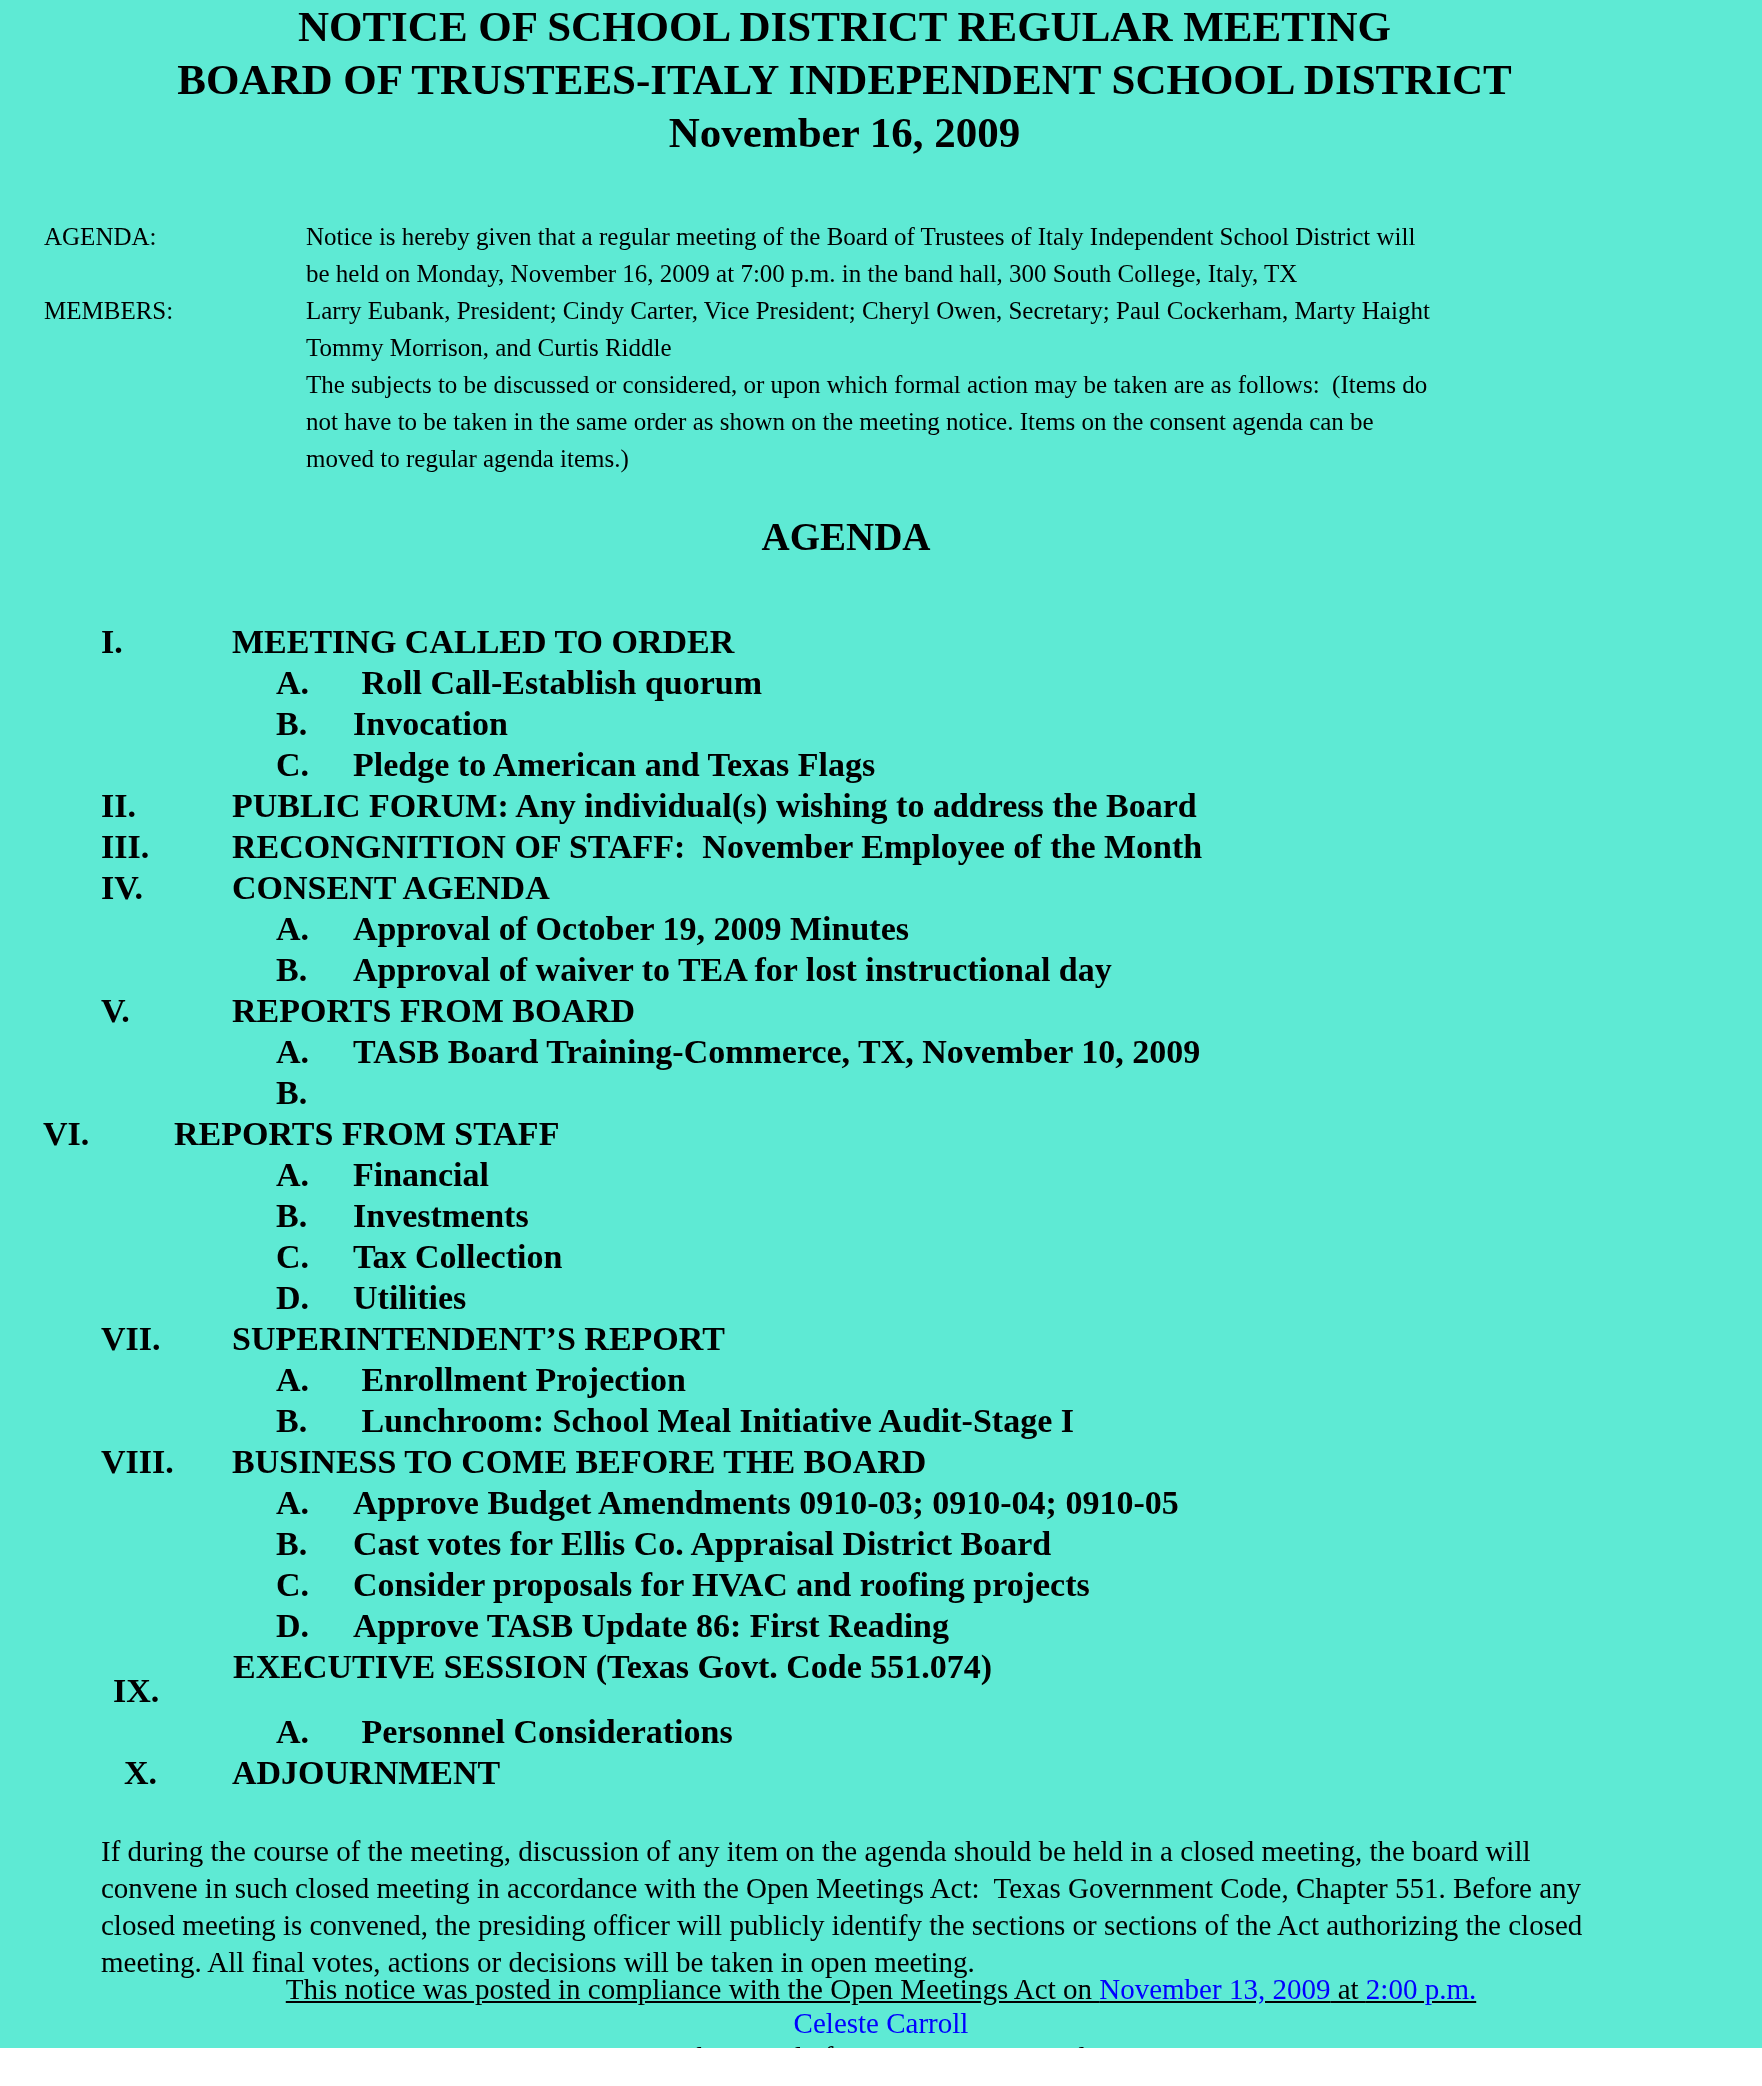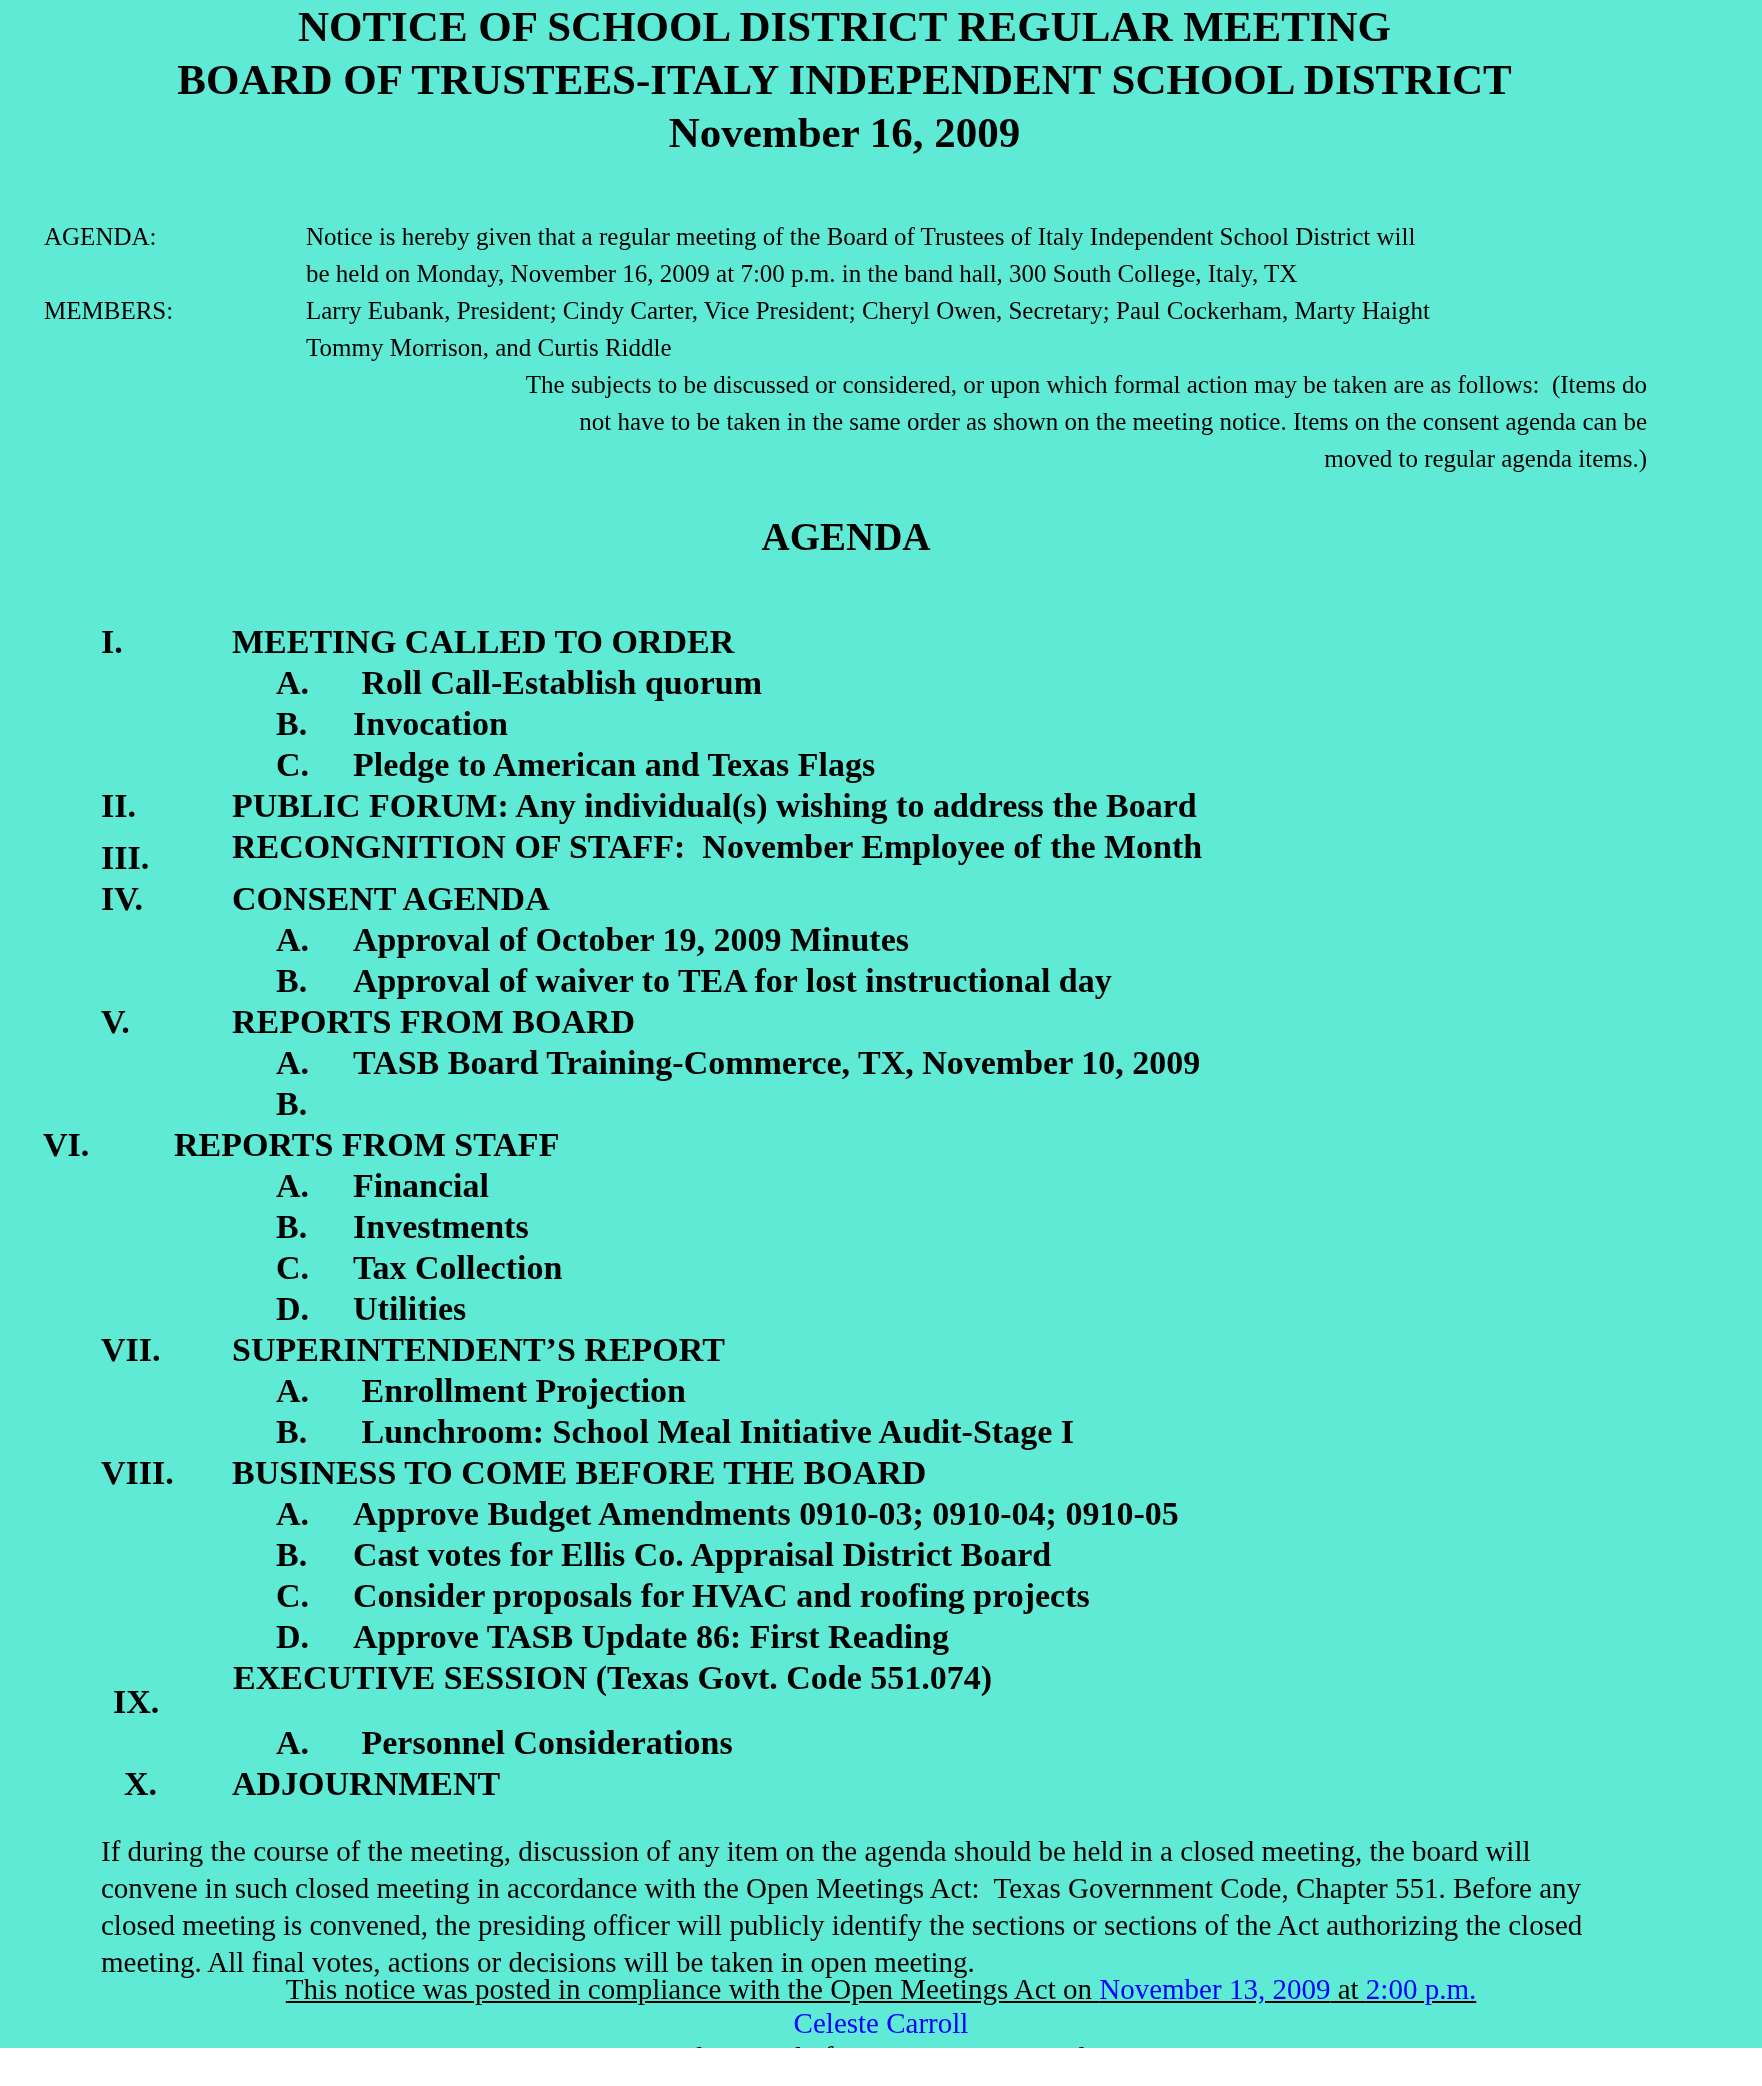--- a/index.html
+++ b/index.html
@@ -36,21 +36,21 @@
     position: absolute;
     left: 44px;
     top: 0;
     white-space: pre;
   }
   .intro-text { margin-left: 306px; }
   .intro-line { white-space: pre; }
   .intro-note {
     margin-left: 306px;
     width: 1341px;
-    text-align: right;
+    text-align: left;
   }
   .note-line { white-space: pre; }
   .agenda-heading {
     position: absolute;
     top: 514px;
     left: 0;
     width: 1692px;
     text-align: center;
     font-size: 39px;
     font-weight: 700;
@@ -162,21 +162,21 @@
       </div>
       <div class="agenda-sub">
         <span class="agenda-letter">C.</span>
         <span class="agenda-text">Pledge to American and Texas Flags</span>
       </div>
       <div class="agenda-row">
         <span class="agenda-numeral" style="margin-left: 101px; width: 131px;">II.</span>
         <span class="agenda-text">PUBLIC FORUM: Any individual(s) wishing to address the Board</span>
       </div>
       <div class="agenda-row">
-        <span class="agenda-numeral" style="margin-left: 101px; width: 131px; margin-top: 11px;">III.</span>
+        <span class="agenda-numeral" style="margin-left: 101px; width: 131px;">III.</span>
         <span class="agenda-text">RECONGNITION OF STAFF:  November Employee of the Month</span>
       </div>
       <div class="agenda-row">
         <span class="agenda-numeral" style="margin-left: 101px; width: 131px;">IV.</span>
         <span class="agenda-text">CONSENT AGENDA</span>
       </div>
       <div class="agenda-sub">
         <span class="agenda-letter">A.</span>
         <span class="agenda-text">Approval of October 19, 2009 Minutes</span>
       </div>

